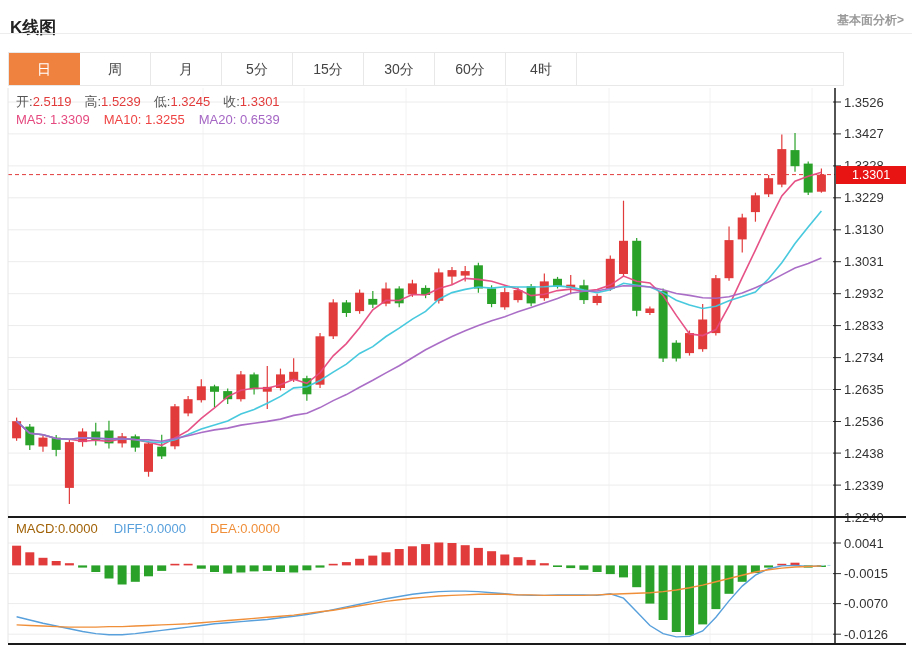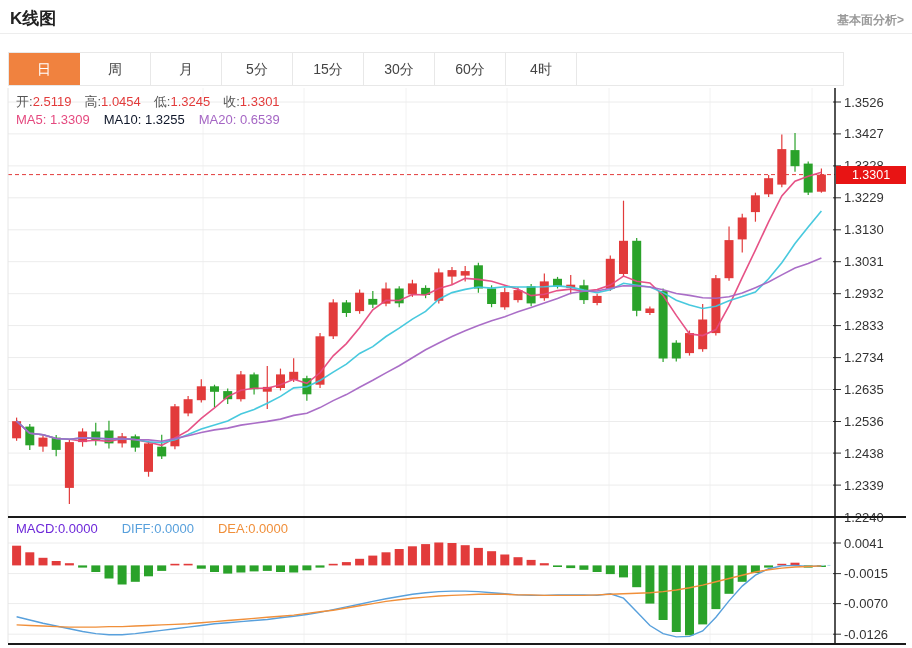--- a/index.html
+++ b/index.html
@@ -1,35 +1,35 @@
 <!DOCTYPE html>
 <html><head>
 <meta charset="utf-8">
 <style>
   html,body{margin:0;padding:0;background:#fff;}
   body{width:912px;height:648px;position:relative;overflow:hidden;
        font-family:"Liberation Sans","DejaVu Sans",sans-serif;}
-  .hdr-title{position:absolute;left:10px;top:7px;font-size:17px;font-weight:bold;color:#222;}
+  .hdr-title{position:absolute;left:10px;top:16px;font-size:17px;font-weight:bold;color:#222;}
   .hdr-link{position:absolute;right:8px;top:12px;font-size:12px;color:#999;cursor:pointer;font-weight:bold;}
   .hdr-divider{position:absolute;left:0;top:33px;width:912px;height:1px;background:#ededed;}
   .tabs{position:absolute;left:8px;top:52px;width:836px;height:34px;border:1px solid #e8e8e8;
         display:flex;background:#fff;box-sizing:border-box;}
   .tab{width:70px;height:32px;line-height:32px;text-align:center;font-size:14px;color:#444;
        border-right:1px solid #e8e8e8;cursor:pointer;flex:none;}
   .tab.active{background:#f0823f;color:#fff;border-right:1px solid #f0823f;}
   #chart{position:absolute;left:0;top:0;}
   .legend1{position:absolute;left:16px;top:93px;font-size:13px;white-space:nowrap;}
   .legend1 .lbl{color:#555;}
   .legend1 .val{color:#e23b3b;margin-right:13px;}
   .legend2{position:absolute;left:16px;top:112px;font-size:13px;white-space:nowrap;}
   .ma5{color:#e5497f;margin-right:14px;margin-top:21px;}
-  .ma10{color:#0f172a;margin-right:14px;}
+  .ma10{color:#ef4444;margin-right:14px;}
   .ma20{color:#a566c4;}
   .legend3{position:absolute;left:16px;top:521px;font-size:13px;white-space:nowrap;}
-  .mc-r{color:#6d28d9;margin-right:24px;}
+  .mc-r{color:#a16207;margin-right:16px;}
   .mc-b{color:#58a0dc;margin-right:24px;}
   .mc-o{color:#f08f3a;}
   .price-tag{position:absolute;left:836px;top:166px;width:70px;height:18px;background:#e81414;
              color:#fff;font-size:12.5px;line-height:18px;text-align:center;}
 </style>
 </head>
 <body>
 
 <div class="hdr-title">K线图</div>
 <div class="hdr-link">基本面分析&gt;</div>
@@ -301,21 +301,21 @@
     <polyline points="16.6,616.7 29.8,620.0 43.0,623.3 56.2,626.0 69.4,628.7 82.6,631.5 95.8,633.6 109.0,634.7 122.1,634.7 135.3,633.6 148.5,632.0 161.7,630.4 174.9,628.7 188.1,627.1 201.3,625.5 214.5,623.8 227.7,622.7 240.9,621.6 254.1,620.5 267.3,619.5 280.5,617.8 293.7,616.2 306.9,614.5 320.0,612.4 333.2,609.6 346.4,606.9 359.6,604.2 372.8,601.4 386.0,598.7 399.2,596.5 412.4,594.3 425.6,592.7 438.8,591.6 452.0,591.1 465.2,591.1 478.4,591.6 491.6,592.7 504.8,593.8 518.0,594.9 531.1,595.4 544.3,595.4 557.5,594.9 570.7,594.9 583.9,594.9 597.1,595.4 610.3,593.8 623.5,598.2 636.7,611.8 649.9,625.5 663.1,633.6 676.3,636.9 689.5,636.4 702.7,630.9 715.9,617.3 729.0,600.9 742.2,586.1 755.4,575.2 768.6,568.7 781.8,565.9 795.0,565.4 808.2,566.5 821.4,565.9" fill="none" stroke="#58a0dc" stroke-width="1.4"></polyline>
     <polyline points="16.6,624.9 29.8,625.5 43.0,626.0 56.2,626.6 69.4,627.1 82.6,627.1 95.8,627.1 109.0,626.6 122.1,626.6 135.3,626.0 148.5,625.5 161.7,624.9 174.9,624.4 188.1,623.8 201.3,622.7 214.5,621.6 227.7,620.5 240.9,619.5 254.1,618.4 267.3,617.3 280.5,616.2 293.7,615.1 306.9,613.4 320.0,611.8 333.2,610.2 346.4,608.0 359.6,605.8 372.8,603.6 386.0,601.4 399.2,599.8 412.4,598.2 425.6,597.1 438.8,596.0 452.0,595.4 465.2,594.9 478.4,594.3 491.6,594.3 504.8,594.3 518.0,594.9 531.1,594.9 544.3,595.4 557.5,595.4 570.7,595.4 583.9,595.4 597.1,594.9 610.3,594.3 623.5,593.8 636.7,593.2 649.9,592.7 663.1,591.6 676.3,590.0 689.5,587.8 702.7,585.1 715.9,581.8 729.0,578.5 742.2,575.2 755.4,572.0 768.6,569.8 781.8,568.1 795.0,567.0 808.2,566.5 821.4,565.9" fill="none" stroke="#f08f3a" stroke-width="1.4"></polyline>
     <line x1="821.4032258064516" y1="565.4" x2="833" y2="565.4" stroke="#a7d9e8" stroke-width="1" stroke-dasharray="3,3"></line>
     <line x1="8" y1="88" x2="8" y2="643" stroke="#e6e6e6" stroke-width="1"></line>
     <line x1="8" y1="517" x2="906" y2="517" stroke="#1a1a1a" stroke-width="2"></line>
     <line x1="8" y1="644" x2="906" y2="644" stroke="#1a1a1a" stroke-width="2"></line>
     <line x1="835" y1="88" x2="835" y2="644" stroke="#1a1a1a" stroke-width="1.5"></line>
   </svg>
 
 <div class="legend1">
-  <span class="lbl">开:</span><span class="val">2.5119</span><span class="lbl">高:</span><span class="val">1.0454</span><span class="lbl">低:</span><span class="val">1.3245</span><span class="lbl">收:</span><span class="val">1.3301</span>
+  <span class="lbl">开:</span><span class="val">2.5119</span><span class="lbl">高:</span><span class="val">1.5239</span><span class="lbl">低:</span><span class="val">1.3245</span><span class="lbl">收:</span><span class="val">1.3301</span>
 </div>
 
 <div class="legend2">
   <span class="ma5"><span>MA5:</span> <span>1.3309</span></span><span class="ma10"><span>MA10:</span> <span>1.3255</span></span><span class="ma20"><span>MA20:</span> <span>0.6539</span></span>
 </div>
 
 <div class="legend3">
   <span class="mc-r"><span>MACD:</span><span>0.0000</span></span><span class="mc-b"><span>DIFF:</span><span>0.0000</span></span><span class="mc-o"><span>DEA:</span><span>0.0000</span></span>
 </div>
 

